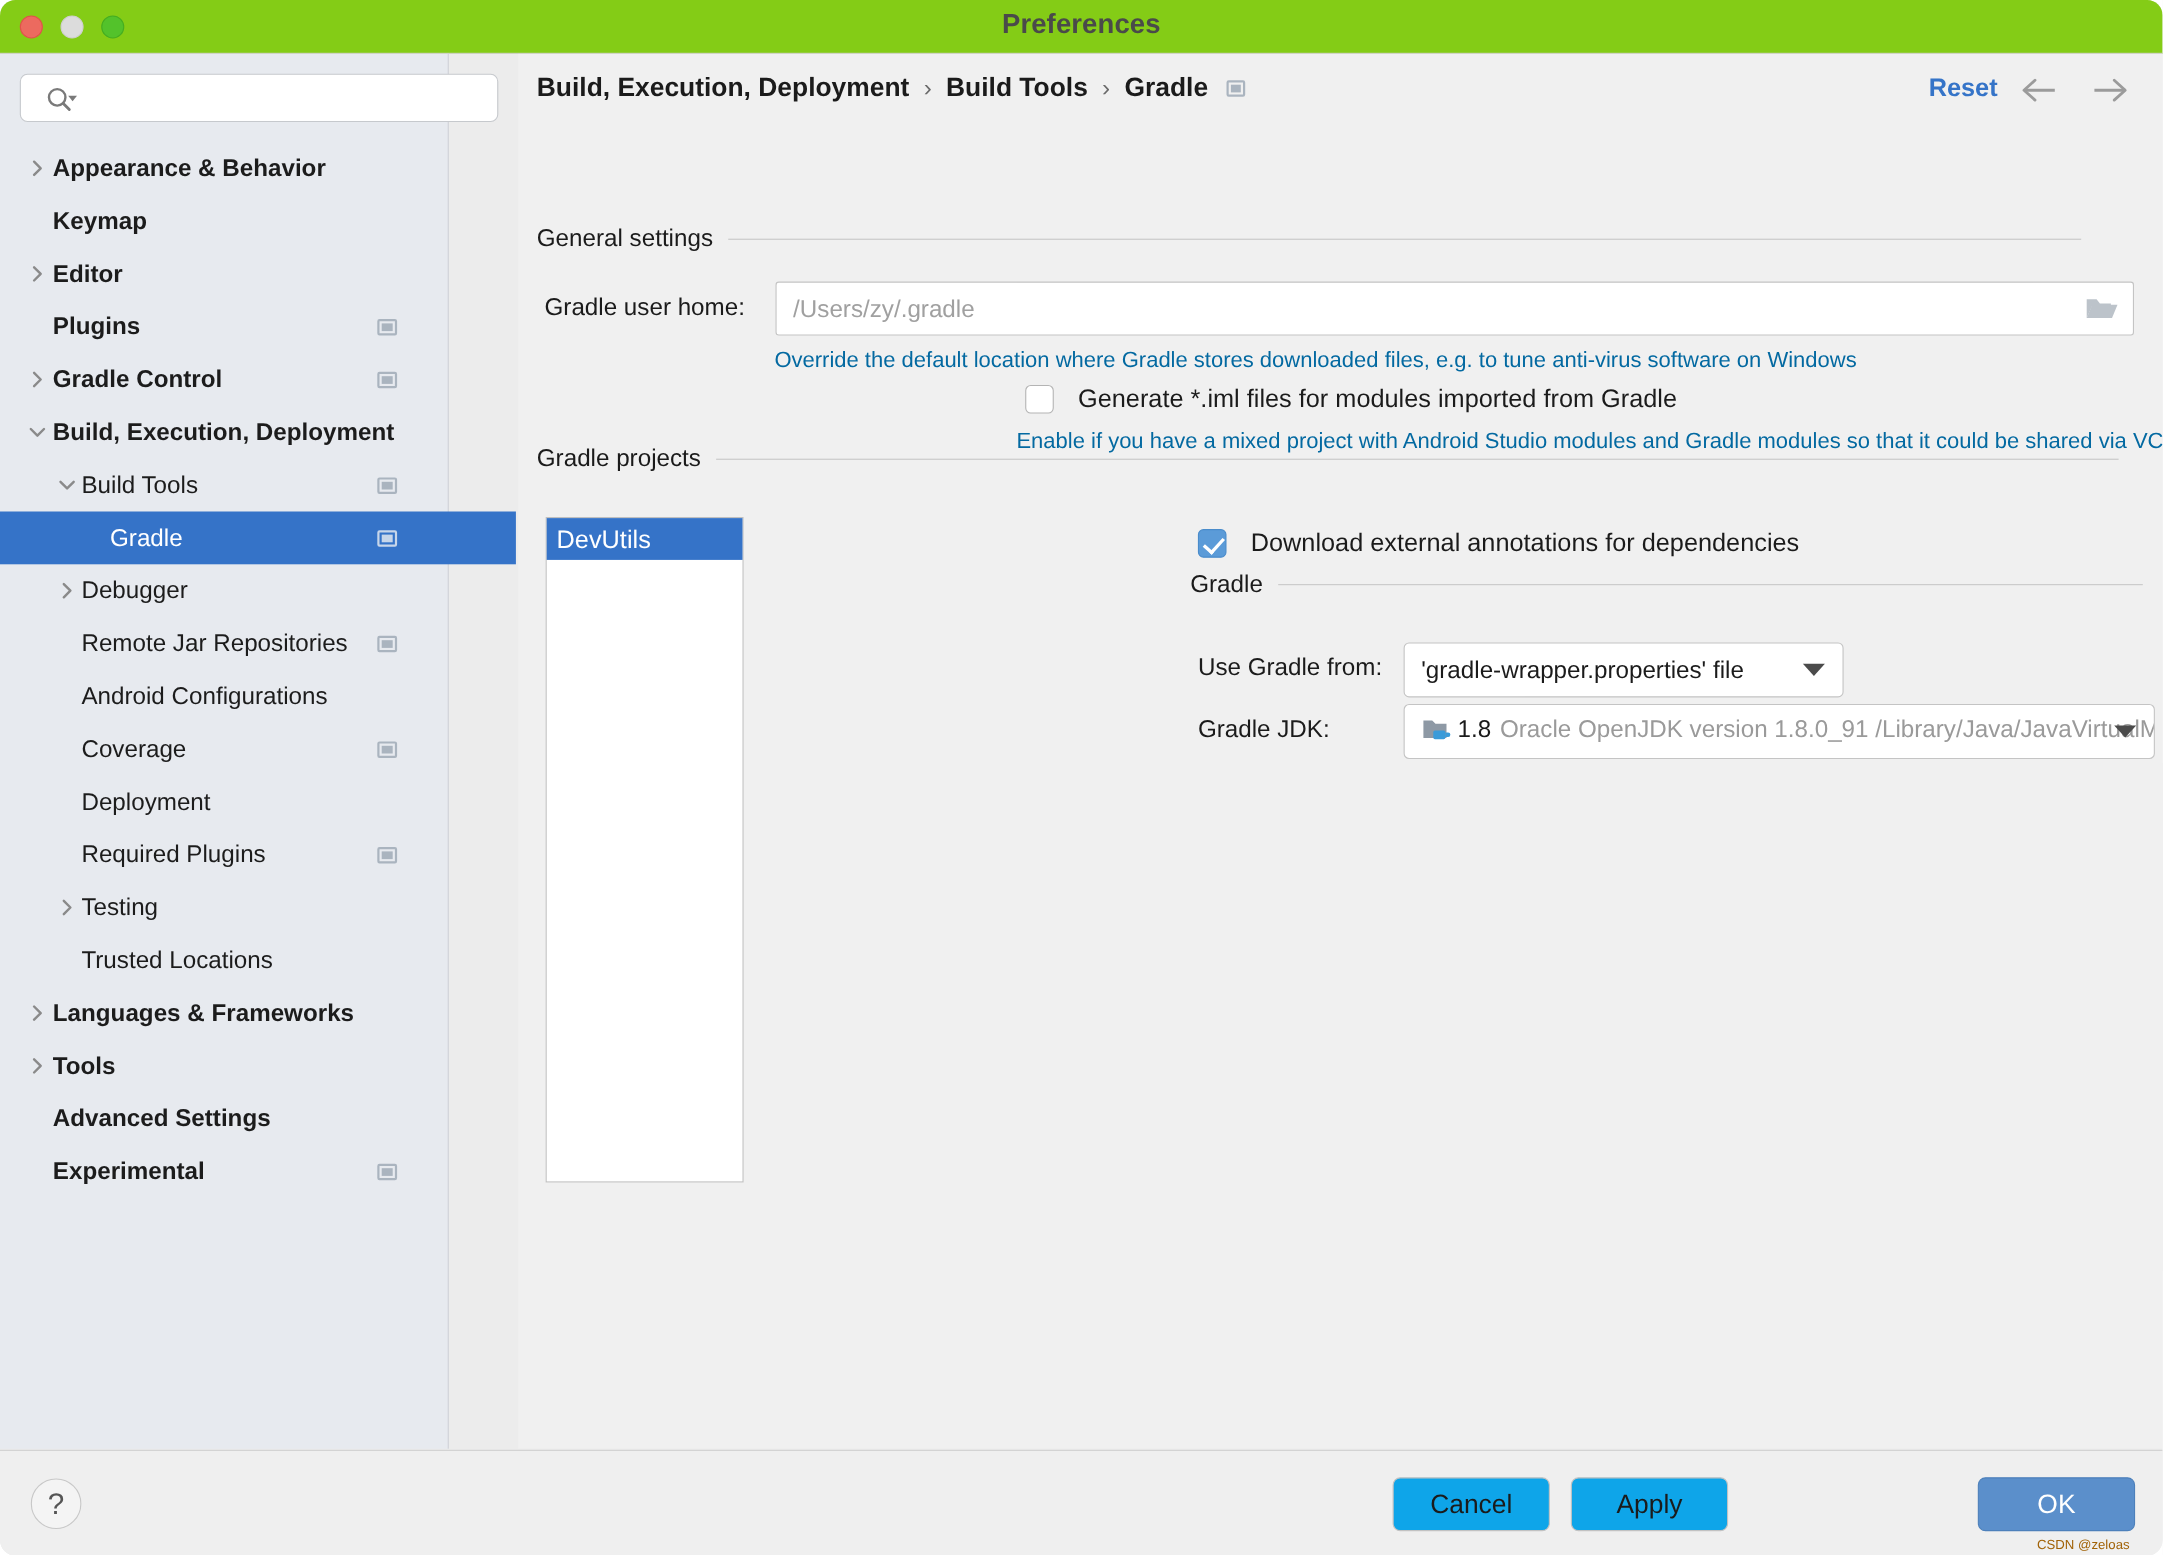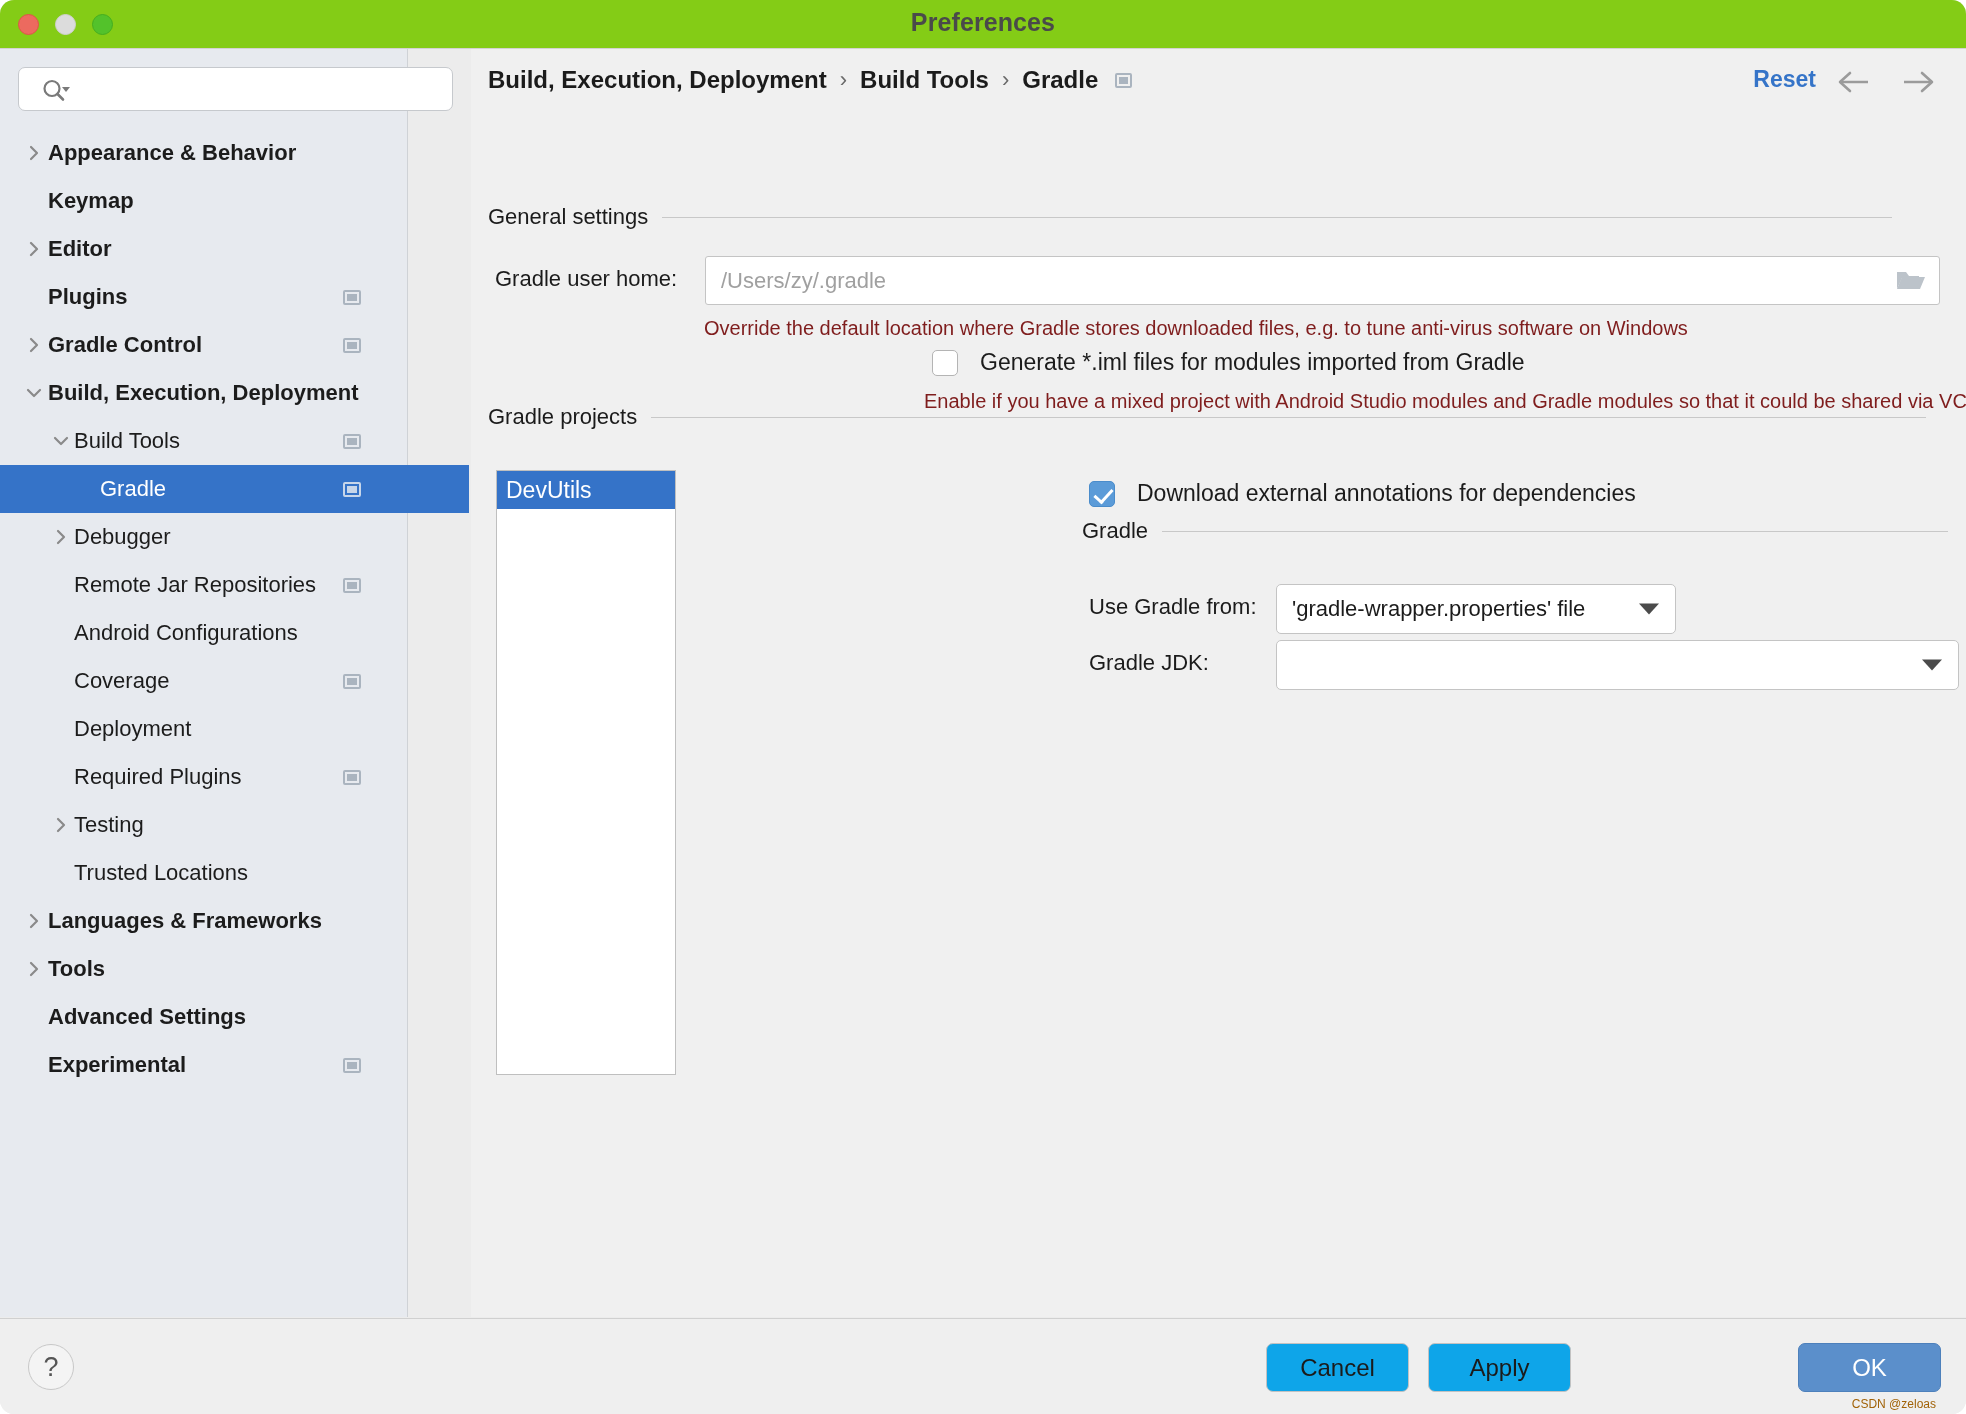--- a/index.html
+++ b/index.html
@@ -161,21 +161,21 @@
     padding-left: 15px;
   }
   .text-input input::placeholder { color: #a0a0a0; }
   .browse-btn {
     position: absolute; right: 11px; top: 9px;
     cursor: pointer;
   }
 
   .hint {
     position: absolute;
-    font-size: 20px; color: #7f1d1d;
+    font-size: 20px; color: #0369a1;
     white-space: nowrap;
   }
 
   .checkbox-row { position: absolute; display: flex; align-items: center; }
   .cb {
     width: 26px; height: 26px;
     border: 1px solid #b4b4b4; border-radius: 5px;
     background: #fff;
     flex: none;
   }
@@ -491,20 +491,29 @@
     <div class="field-label" style="left:618px; top:545px;">Use Gradle from:</div>
 
     <div class="combo" style="left:805px; top:535px; width:400px; height:50px;">
       <span class="combo-text">'gradle-wrapper.properties' file</span>
       <span class="combo-arrow"></span>
     </div>
 
     <div class="field-label" style="left:618px; top:601px;">Gradle JDK:</div>
 
     <div class="combo" style="left:805px; top:591px; width:683px; height:50px;">
+      <span class="combo-text">
+        <span style="display:inline-block; vertical-align:-5px; margin-right:5px;">
+          <svg width="28" height="24" viewBox="0 0 28 24">
+            <path d="M2 20 V4 H10 L13 7 H23 V20 Z" fill="#8e99a5"></path>
+            <rect x="11" y="13" width="11" height="8" rx="1.5" fill="#3a9bd9"></rect>
+            <path d="M22 15 h2.5 a2 2 0 0 1 0 4 H22 z" fill="#3a9bd9"></path>
+          </svg>
+        </span><span class="jdk-ver">1.8</span><span class="jdk-path" style="margin-left:8px;">Oracle OpenJDK version 1.8.0_91 /Library/Java/JavaVirtualM</span>
+      </span>
       <span class="combo-arrow"></span>
     </div>
 
   </div>
 
   <div class="bottombar">
     <div class="help-btn">?</div>
     <div class="btn btn-cancel">Cancel</div>
     <div class="btn btn-apply">Apply</div>
     <div class="btn btn-ok">OK</div>

